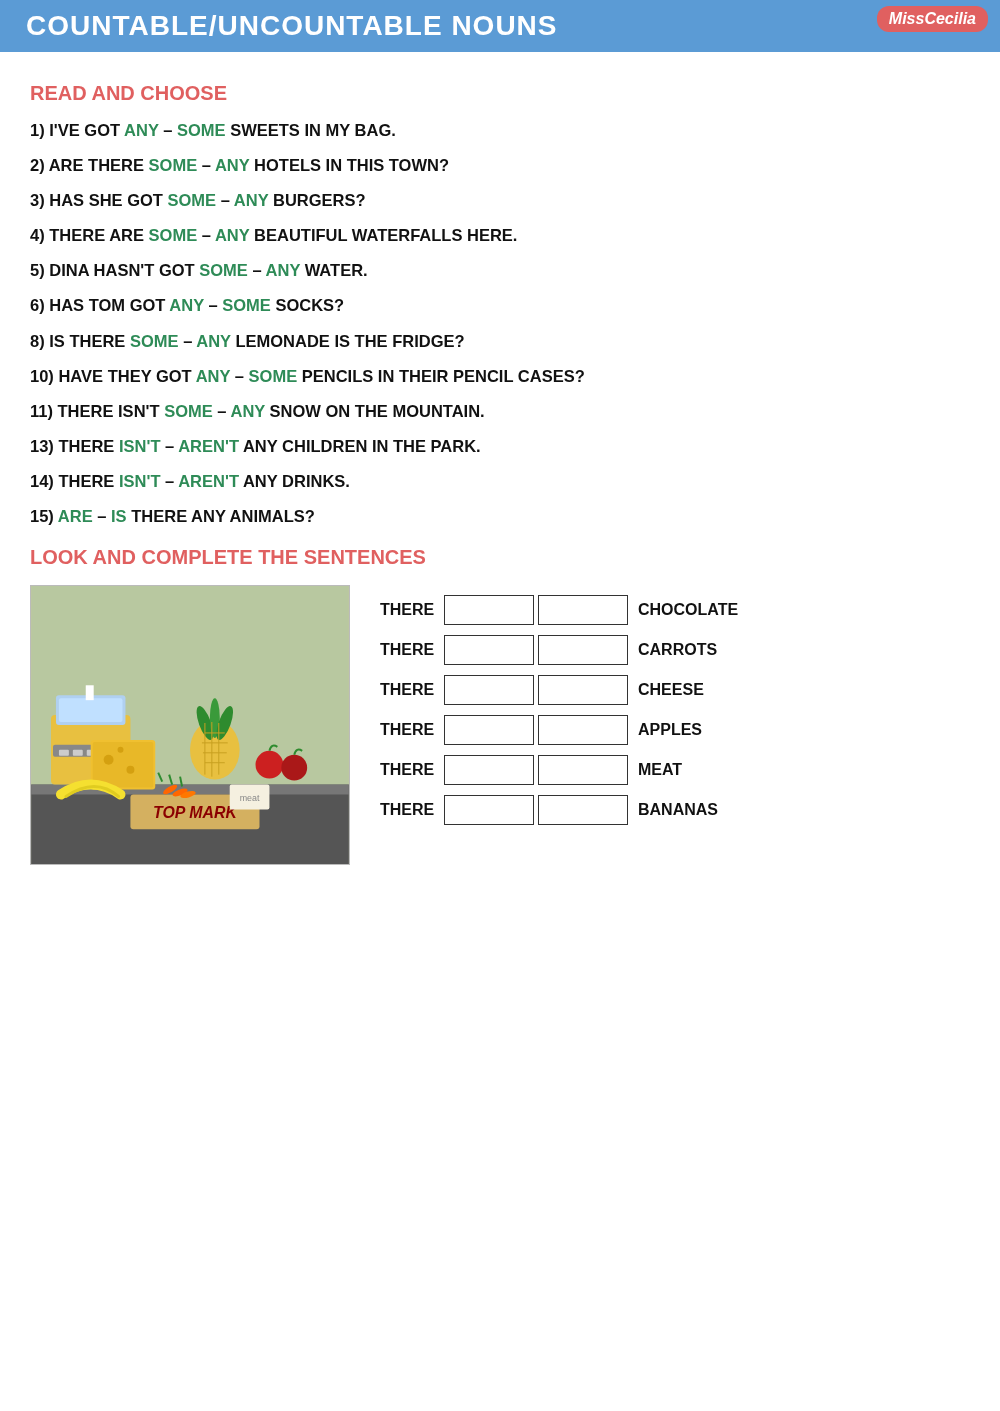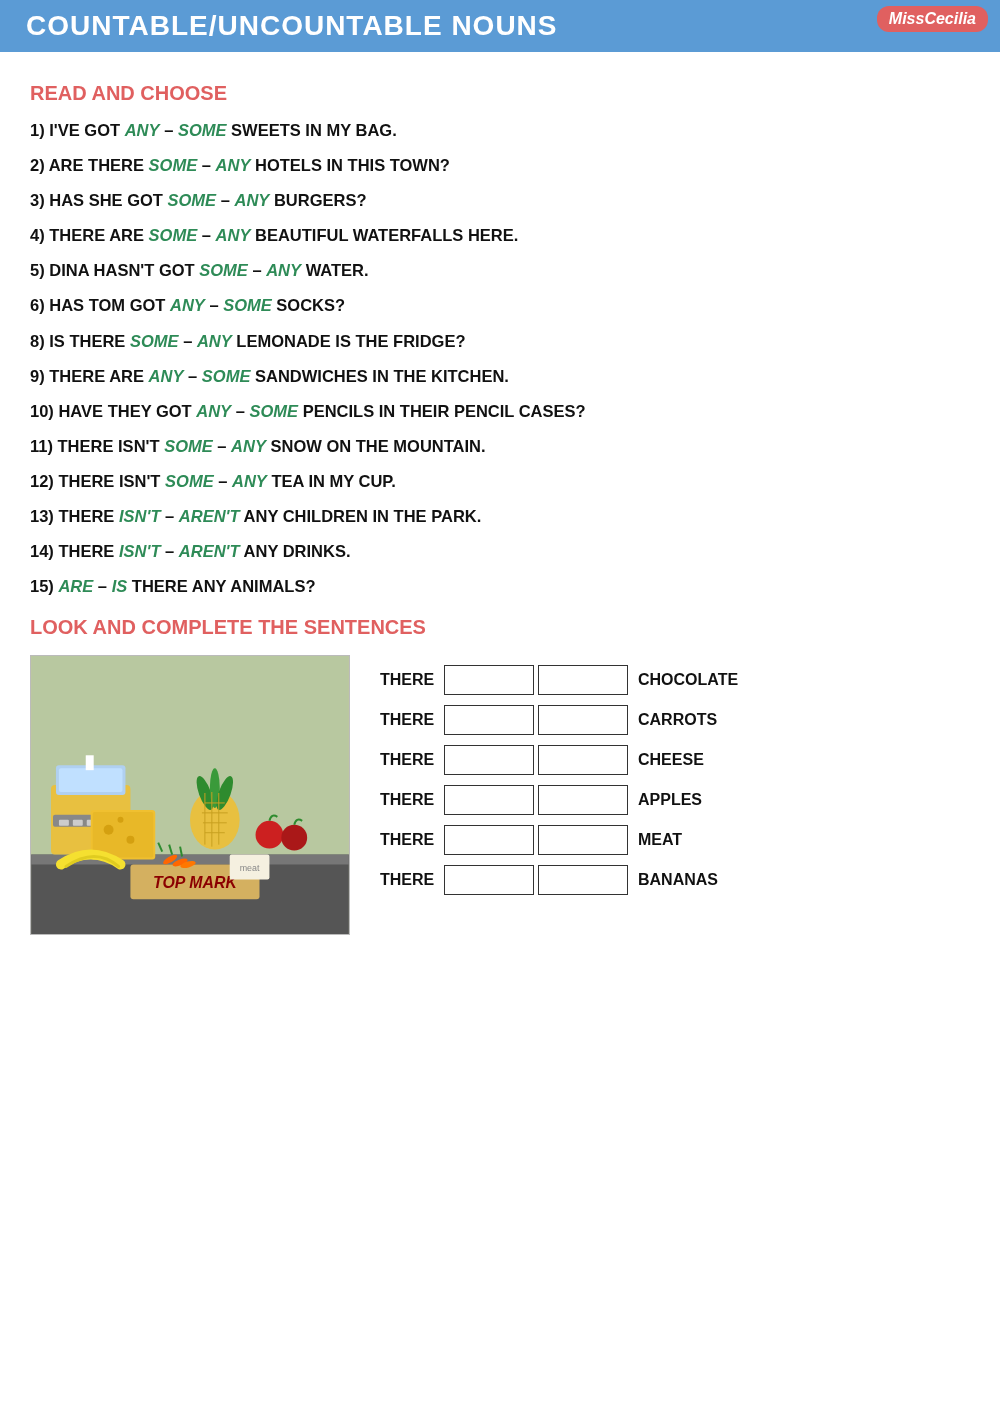--- a/index.html
+++ b/index.html
@@ -65,21 +65,20 @@
     .question-list li {
       font-size: 16.5px;
       font-weight: 900;
       color: #111;
       margin-bottom: 12px;
       text-transform: uppercase;
       line-height: 1.4;
     }
     .opt-green {
       color: #2e8b57;
-      font-style: italic;
     }
     .opt-sep {
       color: #111;
       font-weight: 900;
     }
 
     
     .section2-heading {
       color: #e06060;
       font-size: 20px;
@@ -161,24 +160,22 @@
   <div class="section-heading">READ AND CHOOSE</div>
 
   <ul class="question-list" id="question-list">
   <li><span>1) </span><span>I'VE GOT </span><span class="opt-green" style="cursor: pointer;">ANY</span><span class="opt-sep"> – </span><span class="opt-green" style="cursor: pointer;">SOME</span><span>  SWEETS IN MY BAG.</span></li>
       <li><span>2) </span><span>ARE THERE </span><span class="opt-green" style="cursor: pointer;">SOME</span><span class="opt-sep"> – </span><span class="opt-green" style="cursor: pointer;">ANY</span><span>  HOTELS IN THIS TOWN?</span></li>
       <li><span>3) </span><span>HAS SHE GOT </span><span class="opt-green" style="cursor: pointer;">SOME</span><span class="opt-sep"> – </span><span class="opt-green" style="cursor: pointer;">ANY</span><span>  BURGERS?</span></li>
       <li><span>4) </span><span>THERE ARE </span><span class="opt-green" style="cursor: pointer;">SOME</span><span class="opt-sep"> – </span><span class="opt-green" style="cursor: pointer;">ANY</span><span>  BEAUTIFUL WATERFALLS HERE.</span></li>
       <li><span>5) </span><span>DINA HASN'T GOT </span><span class="opt-green" style="cursor: pointer;">SOME</span><span class="opt-sep"> – </span><span class="opt-green" style="cursor: pointer;">ANY</span><span>  WATER.</span></li>
       <li><span>6) </span><span>HAS TOM GOT </span><span class="opt-green" style="cursor: pointer;">ANY</span><span class="opt-sep"> – </span><span class="opt-green" style="cursor: pointer;">SOME</span><span>  SOCKS?</span></li>
       <li><span>8) </span><span>IS THERE </span><span class="opt-green" style="cursor: pointer;">SOME</span><span class="opt-sep"> – </span><span class="opt-green" style="cursor: pointer;">ANY</span><span>  LEMONADE IS THE FRIDGE?</span></li>
-      <li><span>9) </span><span>THERE ARE </span><span class="opt-green" style="cursor: pointer;">ANY</span><span class="opt-sep"> – </span><span class="opt-green" style="cursor: pointer;">SOME</span><span>  SANDWICHES IN THE KITCHEN.</span></li>
       <li><span>10) </span><span>HAVE THEY GOT </span><span class="opt-green" style="cursor: pointer;">ANY</span><span class="opt-sep"> – </span><span class="opt-green" style="cursor: pointer;">SOME</span><span>  PENCILS IN THEIR PENCIL CASES?</span></li>
       <li><span>11) </span><span>THERE ISN'T </span><span class="opt-green" style="cursor: pointer;">SOME</span><span class="opt-sep"> – </span><span class="opt-green" style="cursor: pointer;">ANY</span><span>  SNOW ON THE MOUNTAIN.</span></li>
-      <li><span>12) </span><span>THERE ISN'T </span><span class="opt-green" style="cursor: pointer;">SOME</span><span class="opt-sep"> – </span><span class="opt-green" style="cursor: pointer;">ANY</span><span>  TEA IN MY CUP.</span></li>
       <li><span>13) </span><span>THERE </span><span class="opt-green" style="cursor: pointer;">ISN'T</span><span class="opt-sep"> – </span><span class="opt-green" style="cursor: pointer;">AREN'T</span><span>  ANY CHILDREN IN THE PARK.</span></li>
       <li><span>14) </span><span>THERE </span><span class="opt-green" style="cursor: pointer;">ISN'T</span><span class="opt-sep"> – </span><span class="opt-green" style="cursor: pointer;">AREN'T</span><span>  ANY DRINKS.</span></li>
       <li><span>15) </span><span></span><span class="opt-green" style="cursor: pointer;">ARE</span><span class="opt-sep"> – </span><span class="opt-green" style="cursor: pointer;">IS</span><span>  THERE ANY ANIMALS?</span></li>
     </ul>
 
   <div class="section2-heading">LOOK AND COMPLETE THE SENTENCES</div>
 
   <div class="look-complete-area">
 
     <div class="grocery-image">

